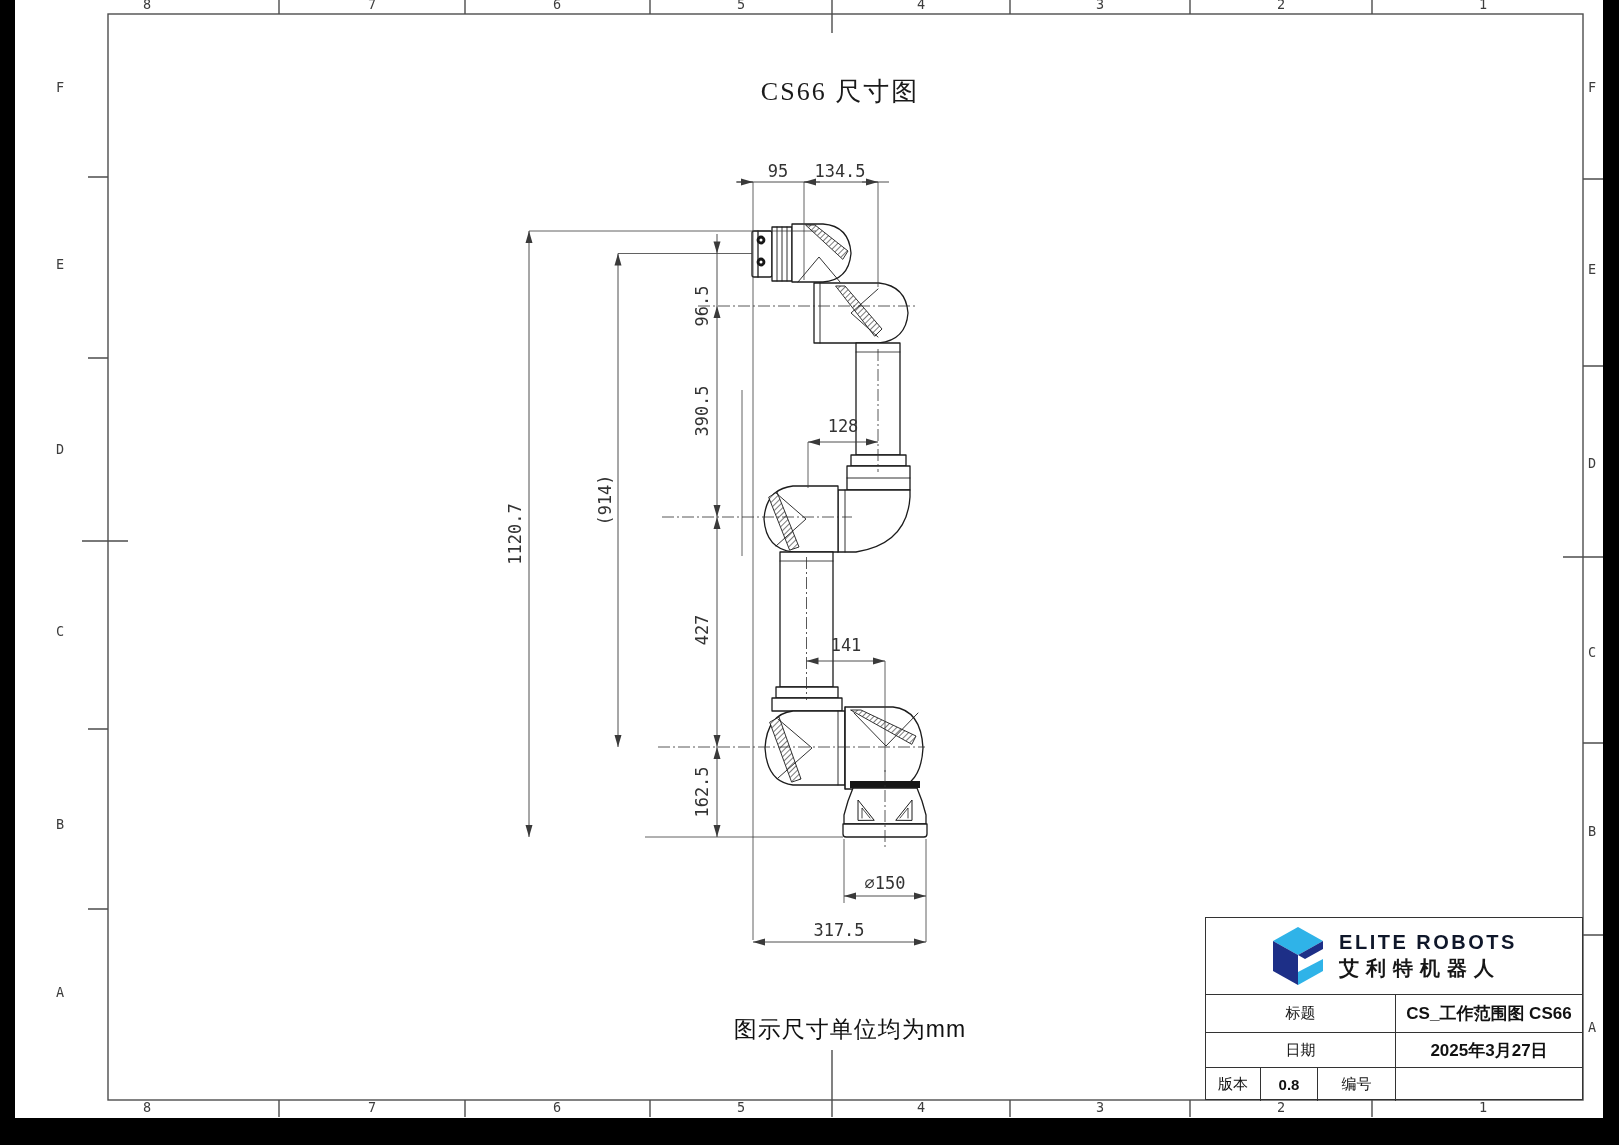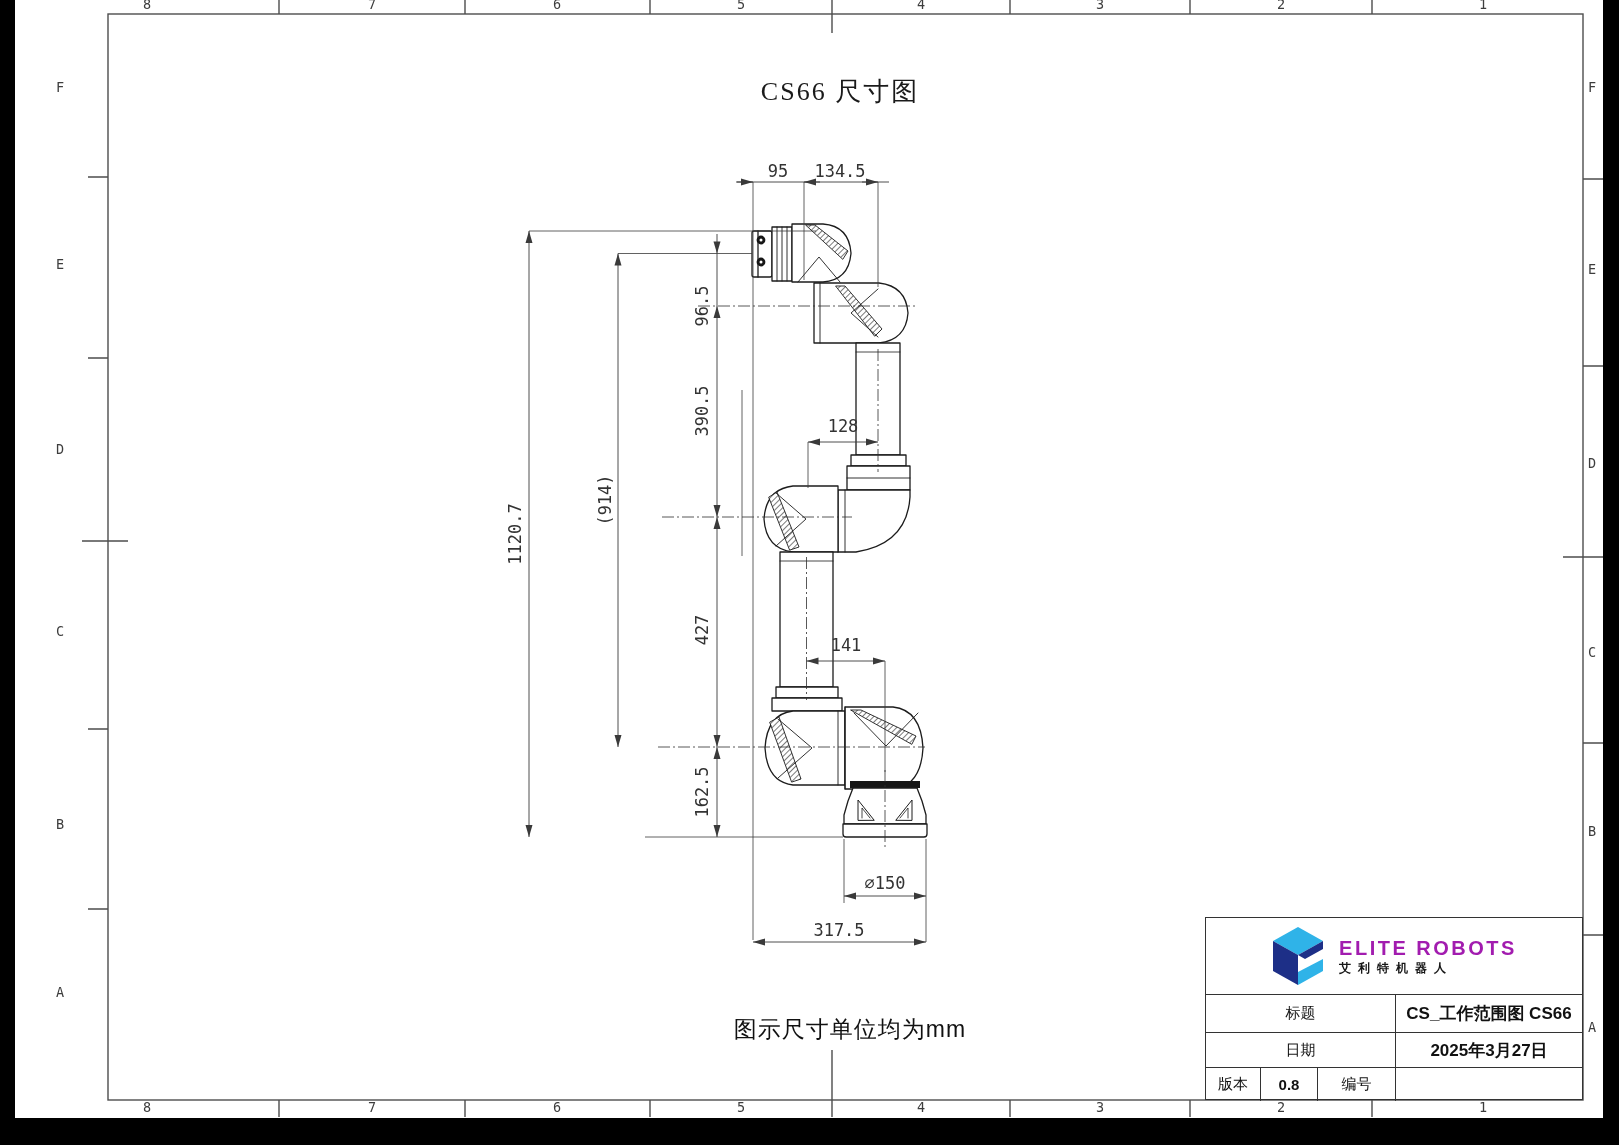--- a/index.html
+++ b/index.html
@@ -14,22 +14,22 @@
   .zl{position:absolute;transform:translate(-50%,-50%);font-family:"DejaVu Sans Mono",monospace;
       font-size:13.5px;color:#3d3d3d;line-height:1;}
   .doc-title{position:absolute;left:840px;top:74px;transform:translateX(-50%);
       font-family:Liberation Serif, serif;font-size:26px;letter-spacing:2px;color:#1a1a1a;white-space:nowrap;}
   .unit-note{position:absolute;left:850px;top:1014px;transform:translateX(-50%);
       font-size:23px;font-weight:normal;color:#111;letter-spacing:1px;white-space:nowrap;}
   
   .tblock{position:absolute;left:1205px;top:917px;width:378px;height:183px;box-sizing:border-box;
       border:1.6px solid #333;background:#fff;color:#111;}
   .tb-logo-row{box-sizing:border-box;height:76px;display:flex;align-items:center;justify-content:center;gap:14px;}
-  .tb-brand-en{font-size:20px;font-weight:bold;letter-spacing:2.5px;color:#a21caf;line-height:1.2;}
-  .tb-brand-cn{font-size:12px;font-weight:bold;letter-spacing:7px;color:#161616;line-height:1.4;}
+  .tb-brand-en{font-size:20px;font-weight:bold;letter-spacing:2.5px;color:#0f172a;line-height:1.2;}
+  .tb-brand-cn{font-size:20px;font-weight:bold;letter-spacing:7px;color:#161616;line-height:1.4;}
   .tb-row{box-sizing:border-box;display:flex;border-top:1.6px solid #333;}
   .tb-row-title{height:38px;}
   .tb-row-date{height:35px;}
   .tb-row-bottom{height:34px;}
   .tb-label{box-sizing:border-box;width:189px;display:flex;align-items:center;justify-content:center;
       font-size:15px;}
   .tb-value{box-sizing:border-box;flex:1;border-left:1.6px solid #333;display:flex;align-items:center;
       justify-content:center;font-size:17px;font-weight:bold;}
   .tb-cell{box-sizing:border-box;display:flex;align-items:center;justify-content:center;font-size:15px;}
   .tb-cell+.tb-cell{border-left:1.6px solid #333;}

